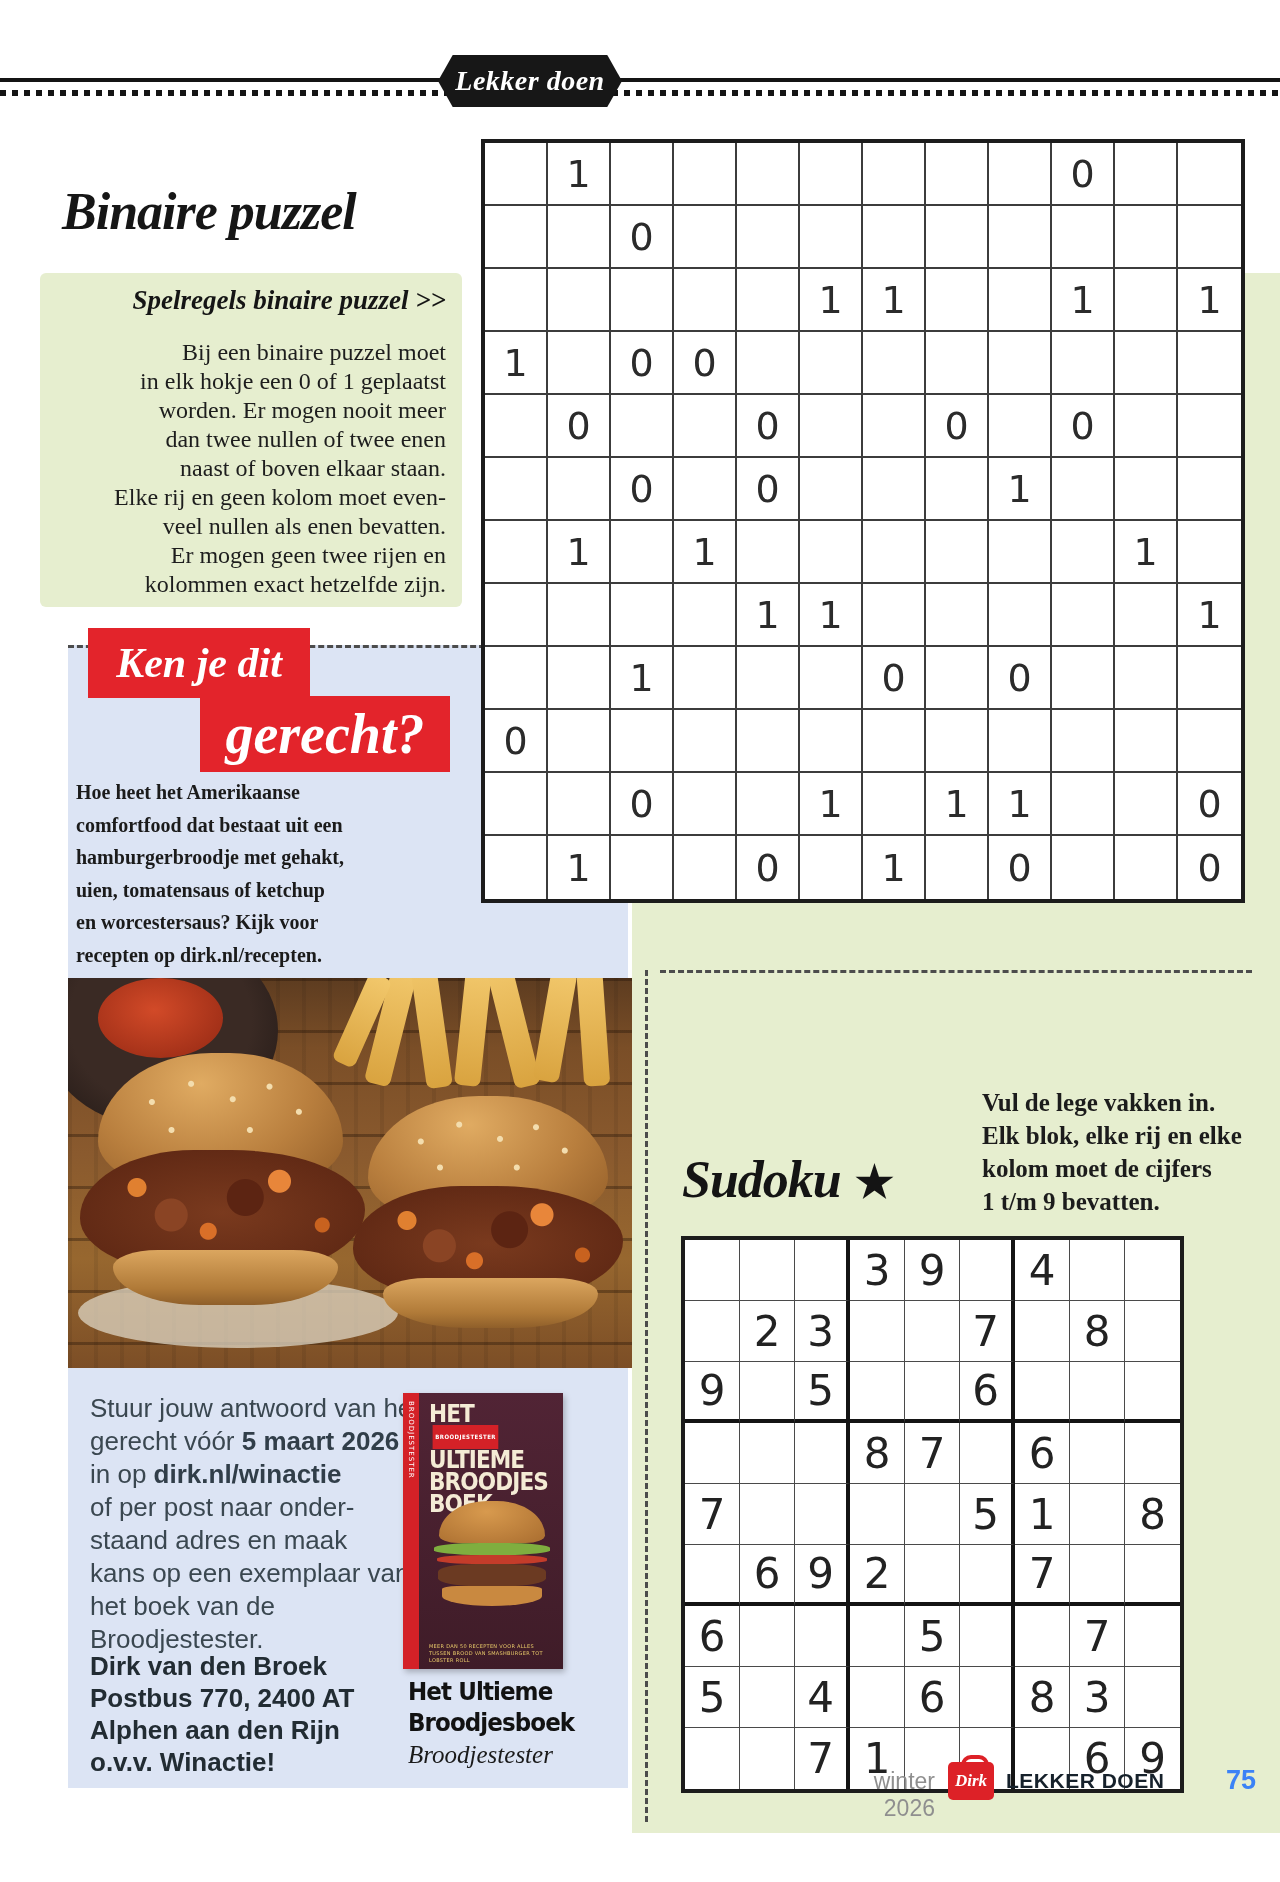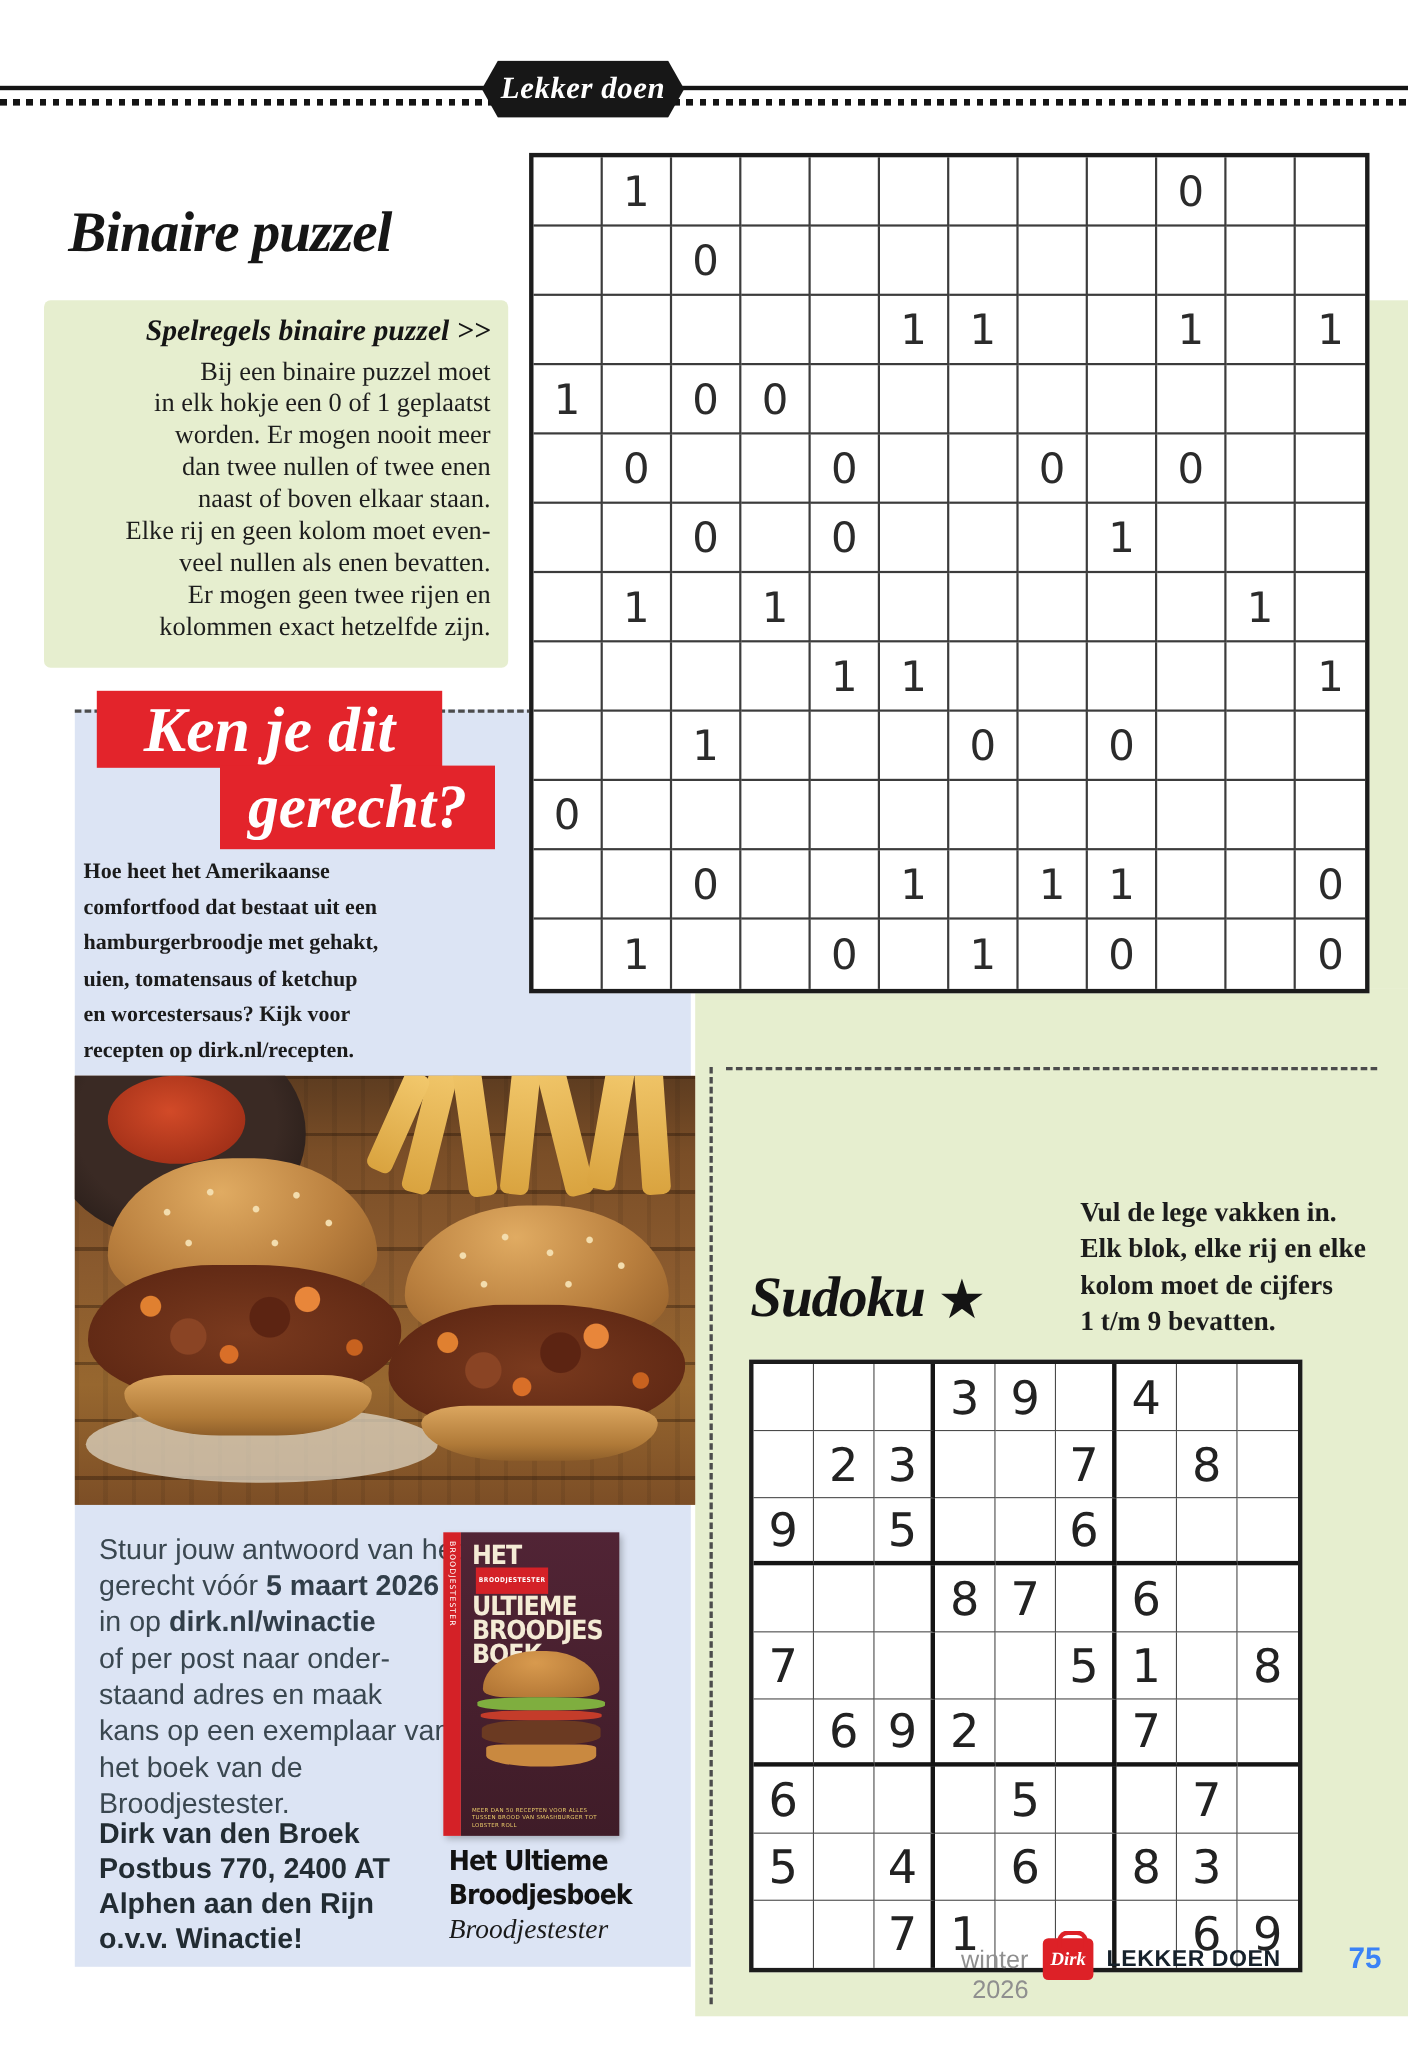--- a/index.html
+++ b/index.html
@@ -14,34 +14,34 @@
   .banner{position:absolute;left:438px;top:55px;width:184px;height:52px;background:#171717;
     clip-path:polygon(0 50%,8% 0,92% 0,100% 50%,92% 100%,8% 100%);
     display:flex;align-items:center;justify-content:center;}
   .banner span{color:#fff;font-style:italic;font-weight:700;font-size:28px;letter-spacing:.5px;}
 
   
   .page-title{position:absolute;left:62px;top:182px;font-size:52px;font-weight:700;font-style:italic;
     color:#161616;letter-spacing:-1px;}
   .rules-panel{position:absolute;left:40px;top:273px;width:422px;height:334px;background:#e6eecf;
     border-radius:6px;padding:12px 16px 0 10px;}
-  .rules-heading{font-size:27px;font-weight:700;font-style:italic;color:#151515;text-align:right;margin-bottom:8px;}
+  .rules-heading{font-size:27px;font-weight:700;font-style:italic;color:#151515;text-align:right;margin-bottom:22px;}
   .rules-lines div{font-size:24px;line-height:29px;color:#1d1d1d;text-align:right;}
 
   .green-strip-right{position:absolute;left:1241px;top:273px;width:39px;height:626px;background:#e6eecf;}
   .green-bottom{position:absolute;left:632px;top:899px;width:648px;height:934px;background:#e6eecf;}
   .dash-h{position:absolute;left:660px;top:970px;width:592px;height:0;border-top:3px dashed #4c4c4c;}
   .dash-v{position:absolute;left:645px;top:970px;height:852px;width:0;border-left:3px dashed #4c4c4c;}
 
   .blue-panel{position:absolute;left:68px;top:645px;width:560px;height:1143px;background:#dce4f4;
     border-top:3px dashed #4c4c4c;}
 
   .red-block{position:absolute;background:#e3242b;color:#fff;font-weight:700;font-style:italic;
     display:flex;align-items:center;justify-content:center;}
-  .red-1{left:88px;top:628px;width:314px;height:70px;font-size:58px;}
+  .red-1{left:88px;top:628px;width:222px;height:70px;font-size:42px;}
   .red-2{left:200px;top:696px;width:250px;height:76px;font-size:56px;}
 
   .question{position:absolute;left:76px;top:776px;width:400px;}
   .question div{font-size:20px;line-height:32.5px;font-weight:700;color:#1b1b1b;}
 
   
   .photo{position:absolute;left:68px;top:978px;width:564px;height:390px;overflow:hidden;background:#7d5128;}
   .wood{position:absolute;inset:0;
     background:linear-gradient(180deg,#5d3c20,#7a4e27 18%,#8a5a2e 45%,#97672f 72%,#7c4e26 100%);}
   .wood:after{content:"";position:absolute;inset:0;

